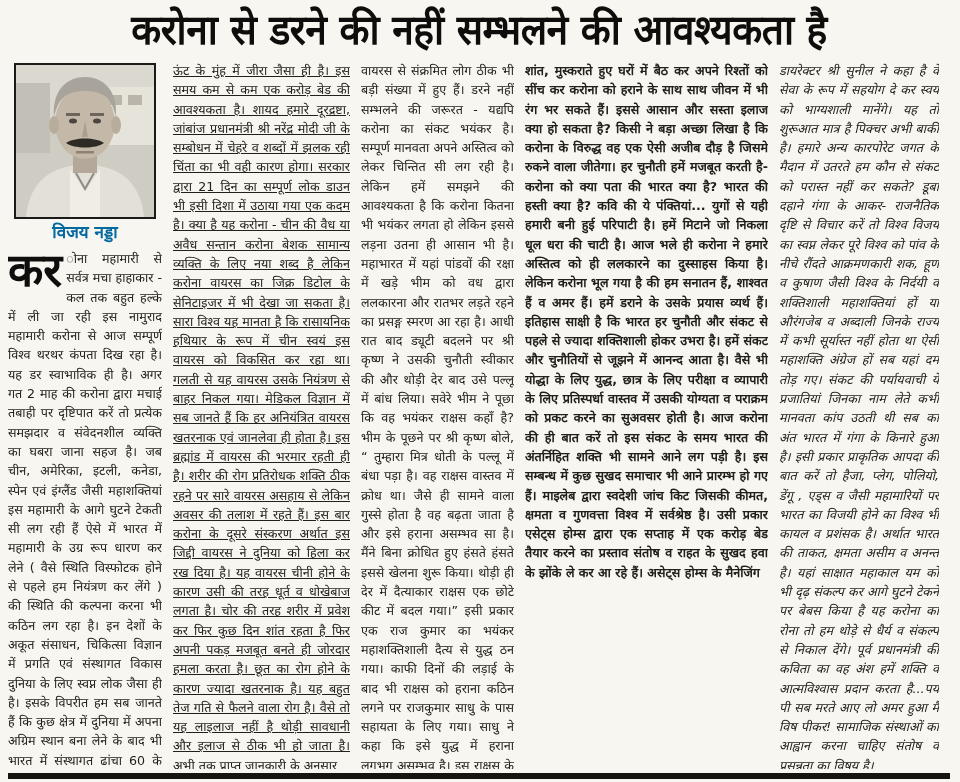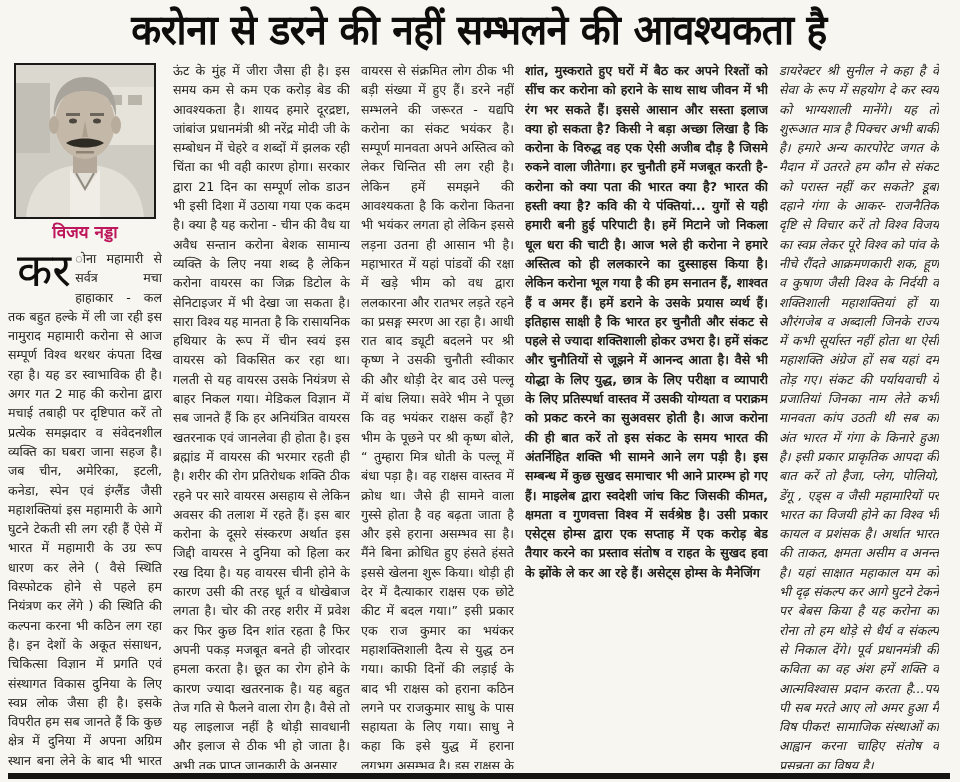--- a/index.html
+++ b/index.html
@@ -39,51 +39,50 @@
   }
   .col{
     overflow:hidden;
     text-align:justify;
     font-size:12.6px;
     line-height:19.3px;
     color:#23201b;
   }
   .col p{margin:0;}
   .col-1{width:154px;flex:none;}
-  .col-2{width:177px;flex:none;}
+  .col-2{width:177px;flex:none;text-decoration:underline;}
   .col-3{width:153px;flex:none;}
   .col-4{width:243px;flex:none;font-weight:bold;}
   .col-5{width:160px;flex:none;font-style:italic;}
   
   .figure{margin:0 0 4px 0;text-align:center;}
   .photo-frame{
     width:138px;height:152px;
     margin:2px auto 0 auto;
     border:2px solid #1b1a18;
     background:#d8d4cc;
     position:relative;
     overflow:hidden;
   }
   .photo-frame svg{display:block;width:100%;height:100%;}
   .caption{
     font-size:17px;
     font-weight:bold;
     line-height:26px;
-    color:#be185d;
+    color:#0369a1;
     text-align:center;
   }
   
   .dropcap{
     float:left;
     font-size:46px;
     line-height:38px;
-    font-weight:400;
+    font-weight:700;
     padding:2px 4px 0 0;
     color:#0f0e0c;
-    margin-left:9px;
   }
   
   .bottom-rule{
     position:absolute;
     left:8px;right:10px;bottom:3px;
     height:6px;
     background:#161511;
   }
 </style>
 </head>

